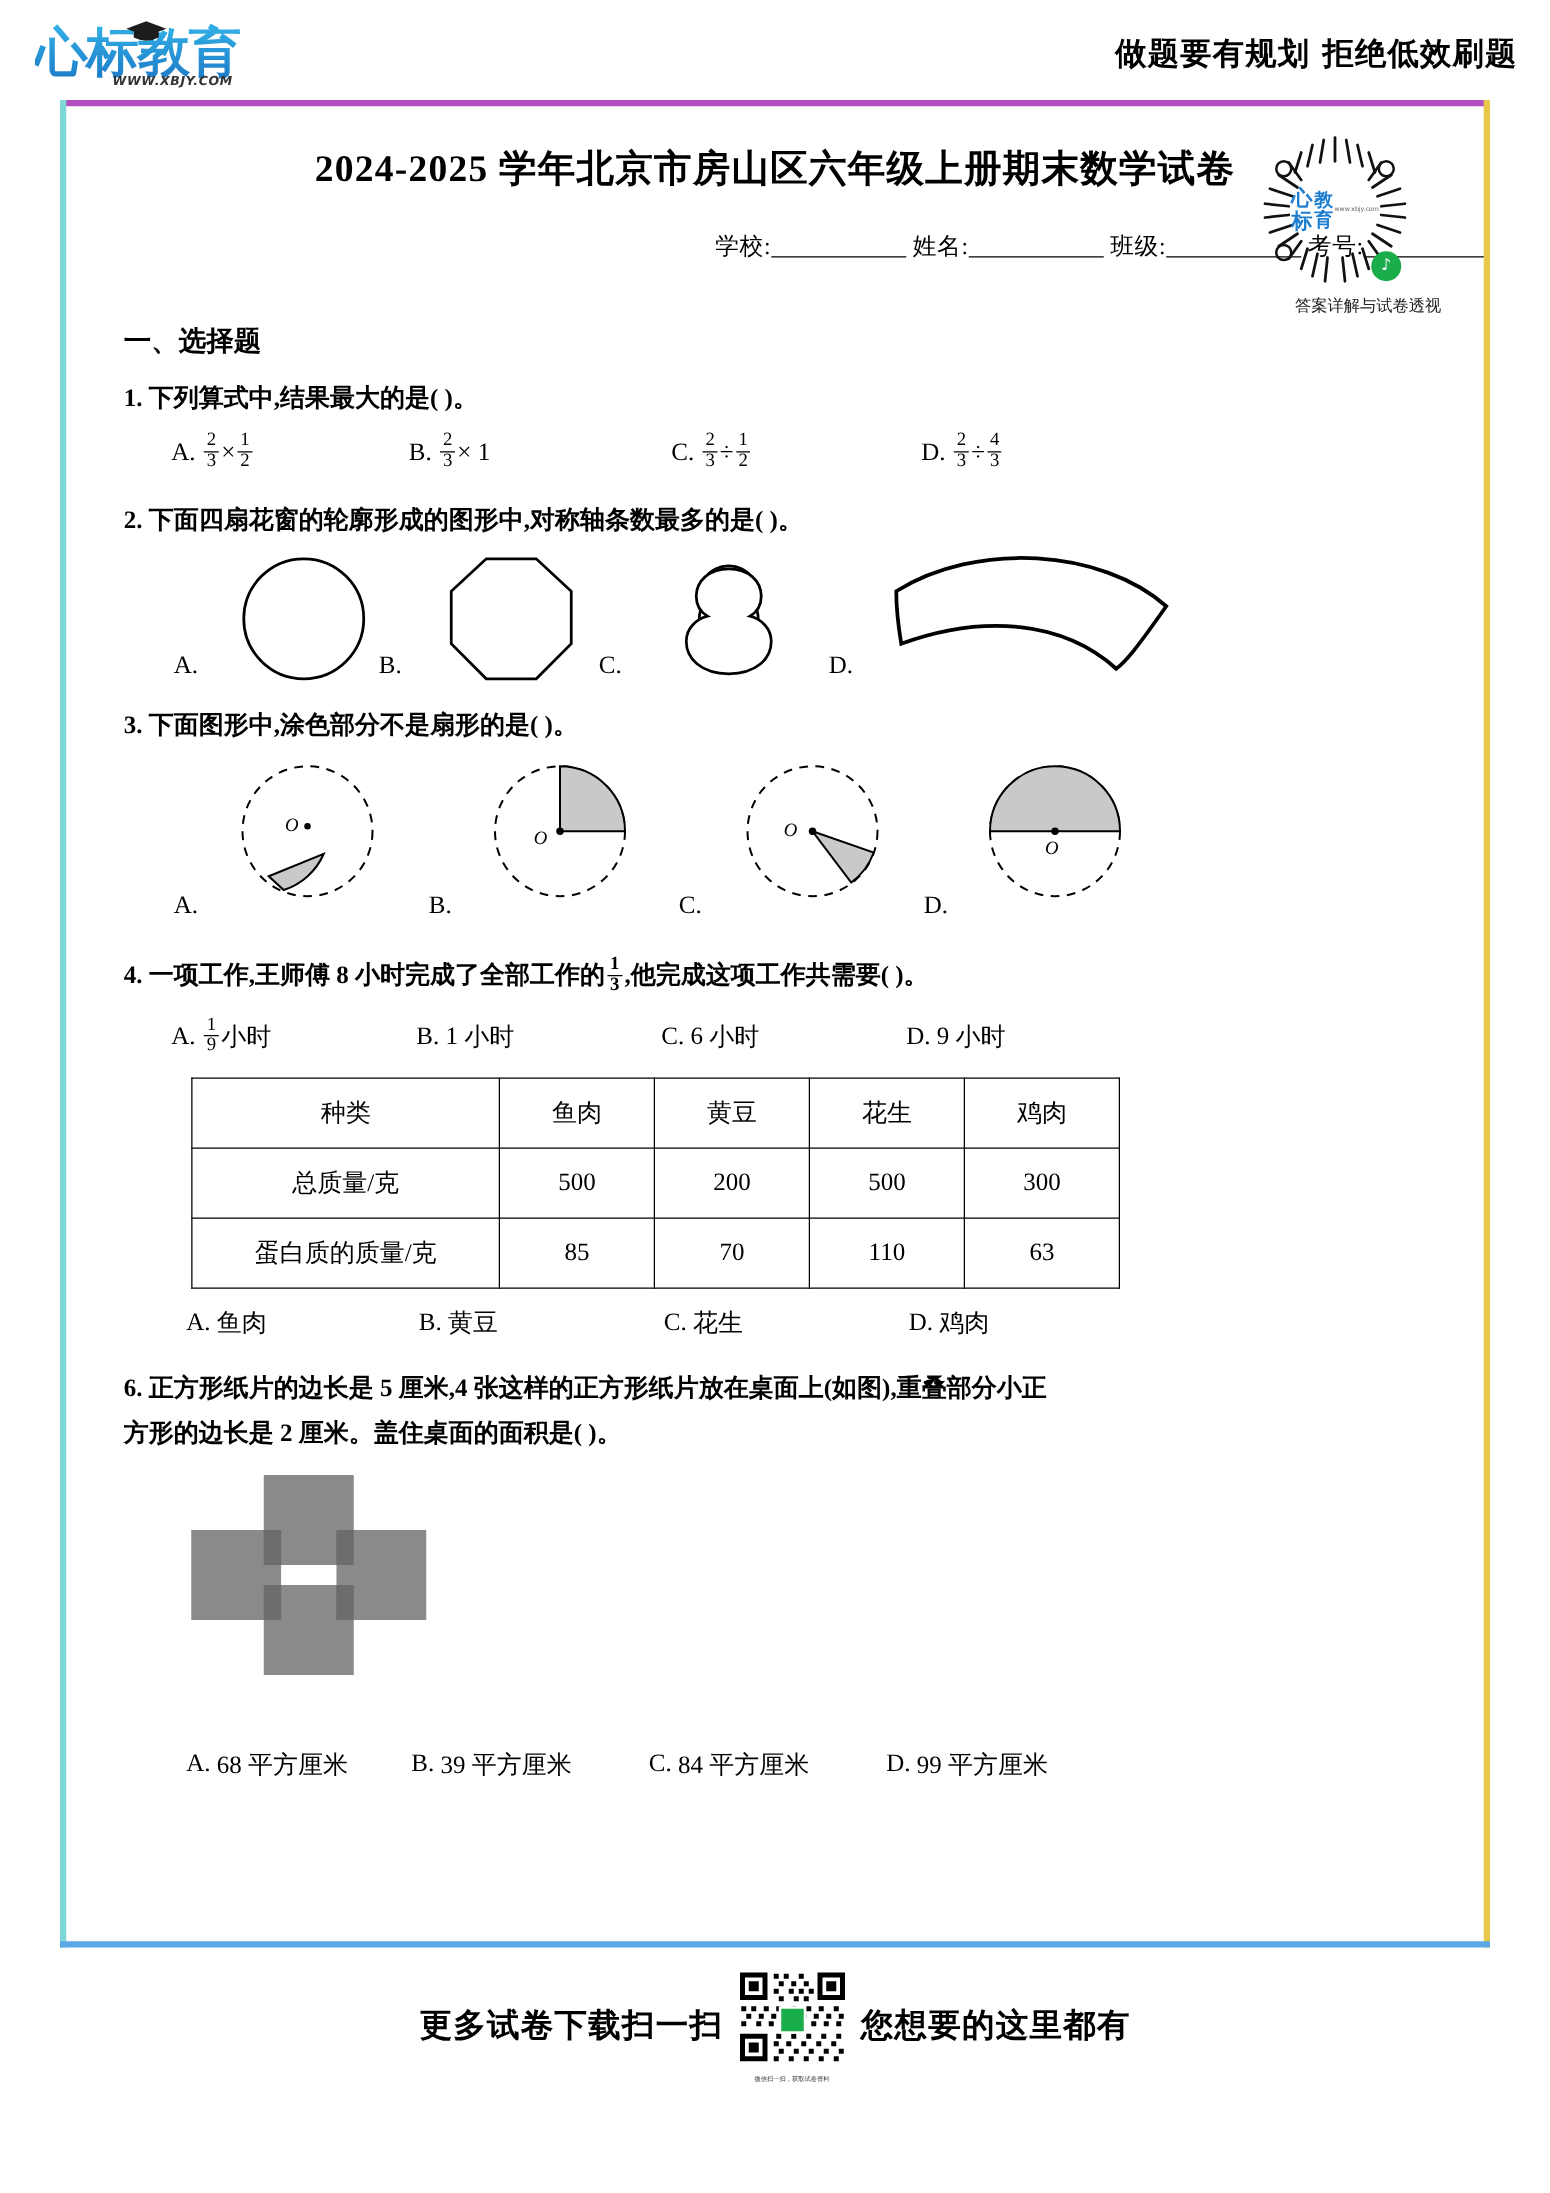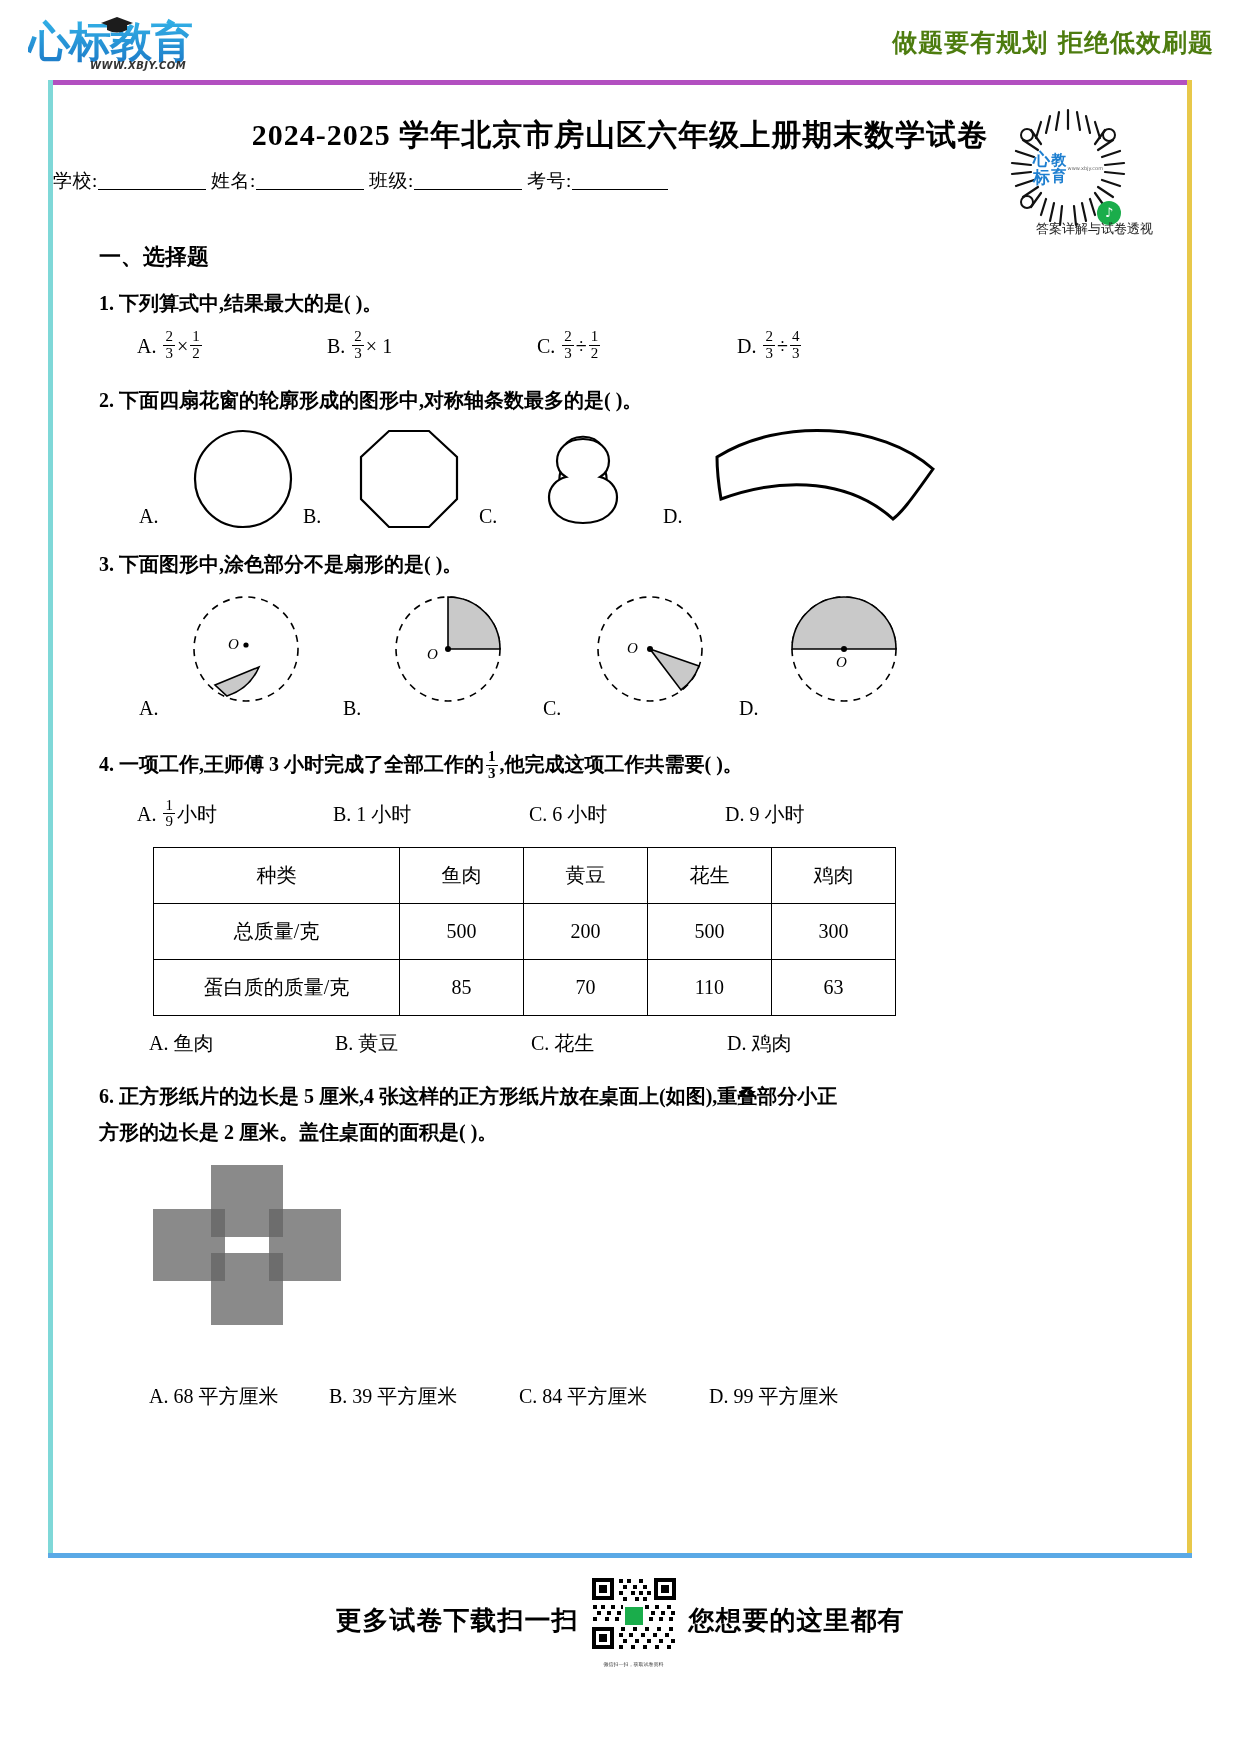--- a/index.html
+++ b/index.html
@@ -36,42 +36,42 @@
   .logo-url {
     position:absolute; left:62px; top:46px;
     font-family:"DejaVu Sans", sans-serif;
     font-size:10px; font-weight:bold; font-style:italic;
     color:#333; letter-spacing:0.5px;
   }
   .slogan {
     position:absolute; right:26px; top:26px;
     font-size:25px; font-weight:bold;
     font-family:"DejaVu Sans", sans-serif;
-    color:#4d7c0f; letter-spacing:1px;
+    color:#000000; letter-spacing:1px;
     white-space:nowrap;
     text-align:right;
   }
 
   
   .frame-top   { position:absolute; left:48px; top:80px; width:1144px; height:5px; background:#b24fc0; }
   .frame-left  { position:absolute; left:48px; top:80px; width:5px; height:1478px; background:#7fd8d8; }
   .frame-right { position:absolute; left:1187px; top:80px; width:5px; height:1478px; background:#e8c84a; }
   .frame-bot   { position:absolute; left:48px; top:1553px; width:1144px; height:5px; background:#5aa9e6; }
 
   
   .paper { position:absolute; left:53px; top:85px; width:1134px; height:1468px; }
 
   .exam-title {
     text-align:center; margin-top:30px;
     font-size:30px; font-weight:bold;
     font-family:"Liberation Serif", serif;
     letter-spacing:1px;
   }
   .info-line {
-    text-align:left; margin-top:12px;
+    text-align:right; margin-top:28px;
     font-size:19px;
     letter-spacing:0.5px;
   }
   .blank { display:inline-block; border-bottom:1.6px solid #000; width:108px; height:20px; vertical-align:-3px; }
   .blank.sm { width:96px; }
 
   
   .qr-head { position:absolute; right:58px; top:22px; width:122px; height:122px; }
   .qr-head .qr-inner {
     position:absolute; left:26px; top:26px; width:70px; height:70px;
@@ -339,21 +339,21 @@
     <svg style="position:absolute;left:726px;top:4px;" width="130" height="112" viewBox="0 0 130 112">
       <circle cx="65" cy="56" r="52" fill="none" stroke="#000" stroke-width="1.6" stroke-dasharray="7,6"></circle>
       <path d="M13 56 A52 52 0 0 1 117 56 Z" fill="#c9c9c9" stroke="#000" stroke-width="1.6"></path>
       <text x="57" y="74" font-size="15" font-style="italic" font-family="Liberation Serif, serif">O</text>
       <circle cx="65" cy="56" r="3" fill="#000"></circle>
     </svg>
   </div>
 
   <div class="q" style="margin-top:16px;">
     <span>4.</span>
-    <span class="q-body">一项工作,王师傅 3 小时完成了全部工作的</span><span class="frac">
+    <span class="q-body">一项工作,王师傅 8 小时完成了全部工作的</span><span class="frac">
         <span class="num">1</span>
         <span class="den">3</span>
       </span><span class="q-body">,他完成这项工作共需要(    )。</span>
   </div>
   <div class="opts" style="margin-top:16px;">
     <div class="opt" style="width:196px;">
       <span>A.</span>&nbsp;
       <span class="frac">
         <span class="num">1</span>
         <span class="den">9</span>

